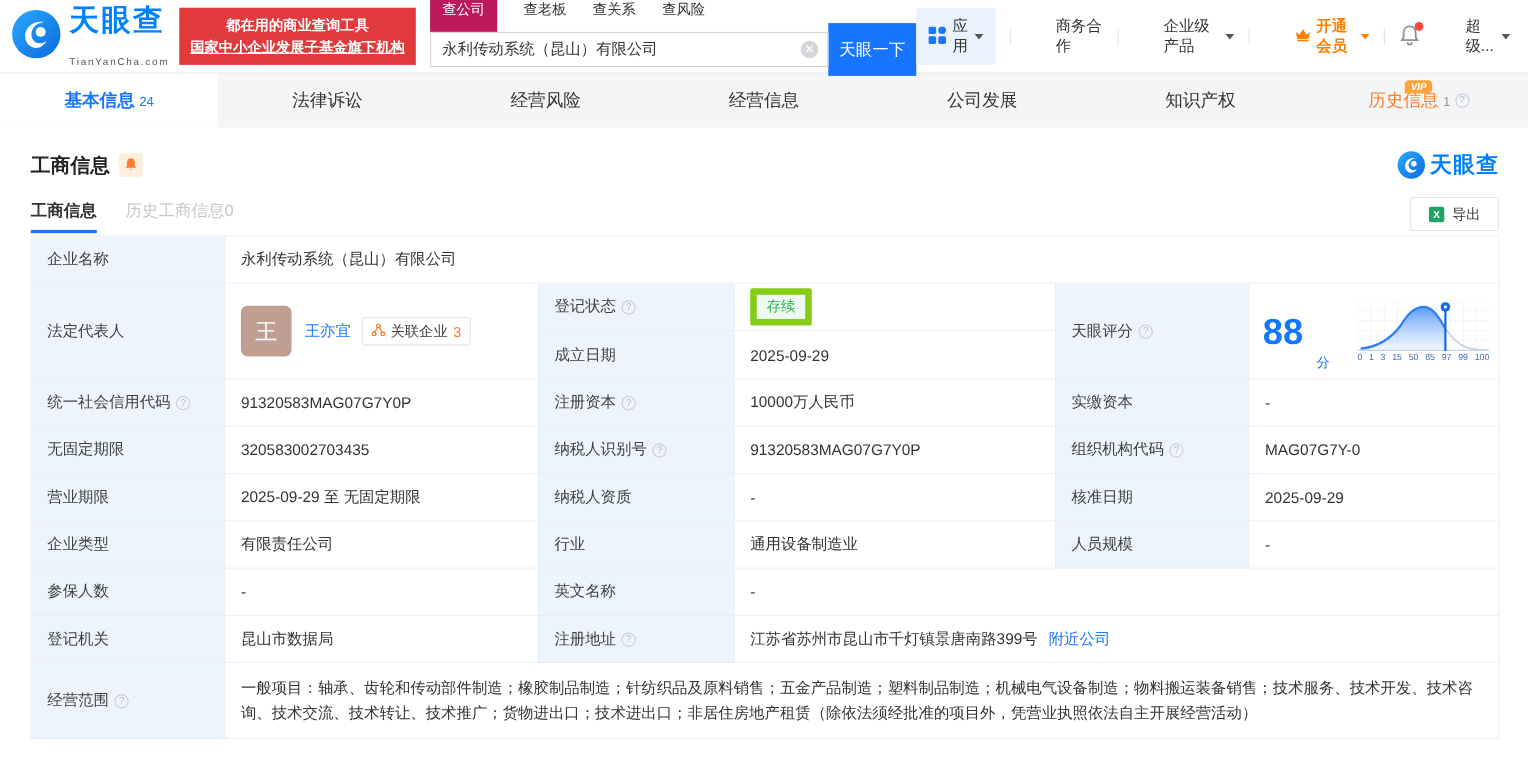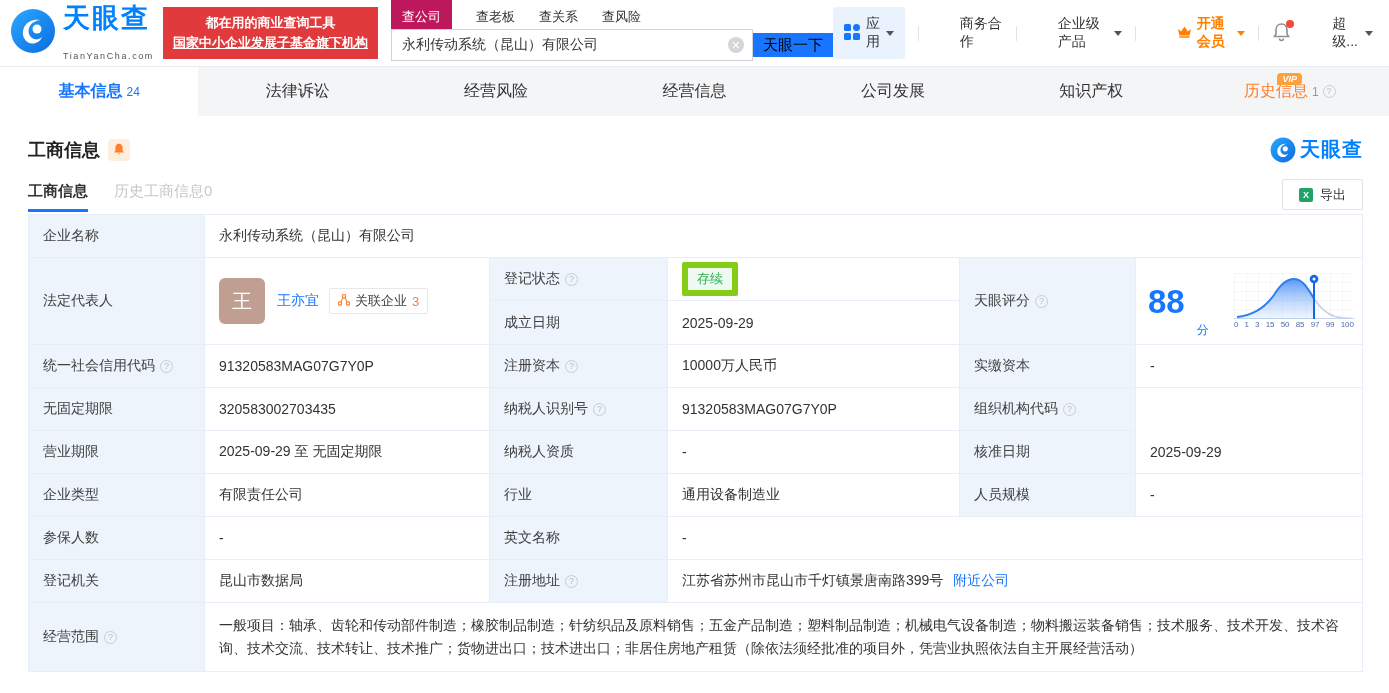--- a/index.html
+++ b/index.html
@@ -19,21 +19,21 @@
   .search-wrap { margin-left:13px; flex:none; }
   .search-tabs { display:flex; align-items:center; gap:24px; font-size:13px; color:#333; height:24px; }
   .search-tab { cursor:pointer; }
   .search-tab.active { background:#be185d; color:#fff; padding:16px 11px; }
   .search-row { display:flex; align-items:center; }
   .input-box { position:relative; }
   .search-input { width:362px; height:32px; border:1px solid #cfd3d9; padding:0 32px 0 10px;
     font-size:14px; color:#333; outline:none; font-family:inherit; }
   .clear-btn { position:absolute; right:9px; top:8px; width:16px; height:16px; border-radius:50%;
     background:#d4d6da; color:#fff; font-size:11px; line-height:16px; text-align:center; cursor:pointer; }
-  .search-btn { width:80px; height:24px; background:#1775ff; color:#000000; border:none; font-size:15px;
+  .search-btn { width:80px; height:48px; background:#1775ff; color:#ffffff; border:none; font-size:15px;
     cursor:pointer; font-family:inherit; }
 
   .top-right { margin-left:auto; display:flex; align-items:center; gap:13px; font-size:14px; color:#333; }
   .apps-btn { background:#e9f2fd; border-radius:3px; padding:8px 11px; display:flex; align-items:center;
     gap:6px; cursor:pointer; }
   .caret { width:0; height:0; border:4px solid transparent; border-top:5px solid #555; margin-top:5px; }
   .caret.orange { border-top-color:#ff8000; }
   .vdiv { width:1px; height:15px; background:#e3e3e3; }
   .nav-link { cursor:pointer; display:flex; align-items:center; gap:5px;margin-left:28px; }
   .vip-link { color:#ff8000; font-weight:bold; }
@@ -345,20 +345,21 @@
   <div class="c" style="grid-area:5/2/6/3">320583002703435</div>
   <div class="c lbl" style="grid-area:5/3/6/4">
     <span>纳税人识别号</span>
     <span class="help-ic">?</span>
   </div>
   <div class="c" style="grid-area:5/4/6/5">91320583MAG07G7Y0P</div>
   <div class="c lbl" style="grid-area:5/5/6/6">
     <span>组织机构代码</span>
     <span class="help-ic">?</span>
   </div>
+  <div class="c br0" style="grid-area:5/6/6/7">MAG07G7Y-0</div>
 
   <div class="c lbl" style="grid-area:6/1/7/2">营业期限</div>
   <div class="c" style="grid-area:6/2/7/3">2025-09-29 至 无固定期限</div>
   <div class="c lbl" style="grid-area:6/3/7/4">纳税人资质</div>
   <div class="c" style="grid-area:6/4/7/5">-</div>
   <div class="c lbl" style="grid-area:6/5/7/6">核准日期</div>
   <div class="c br0" style="grid-area:6/6/7/7">2025-09-29</div>
 
   <div class="c lbl" style="grid-area:7/1/8/2">企业类型</div>
   <div class="c" style="grid-area:7/2/8/3">有限责任公司</div>

